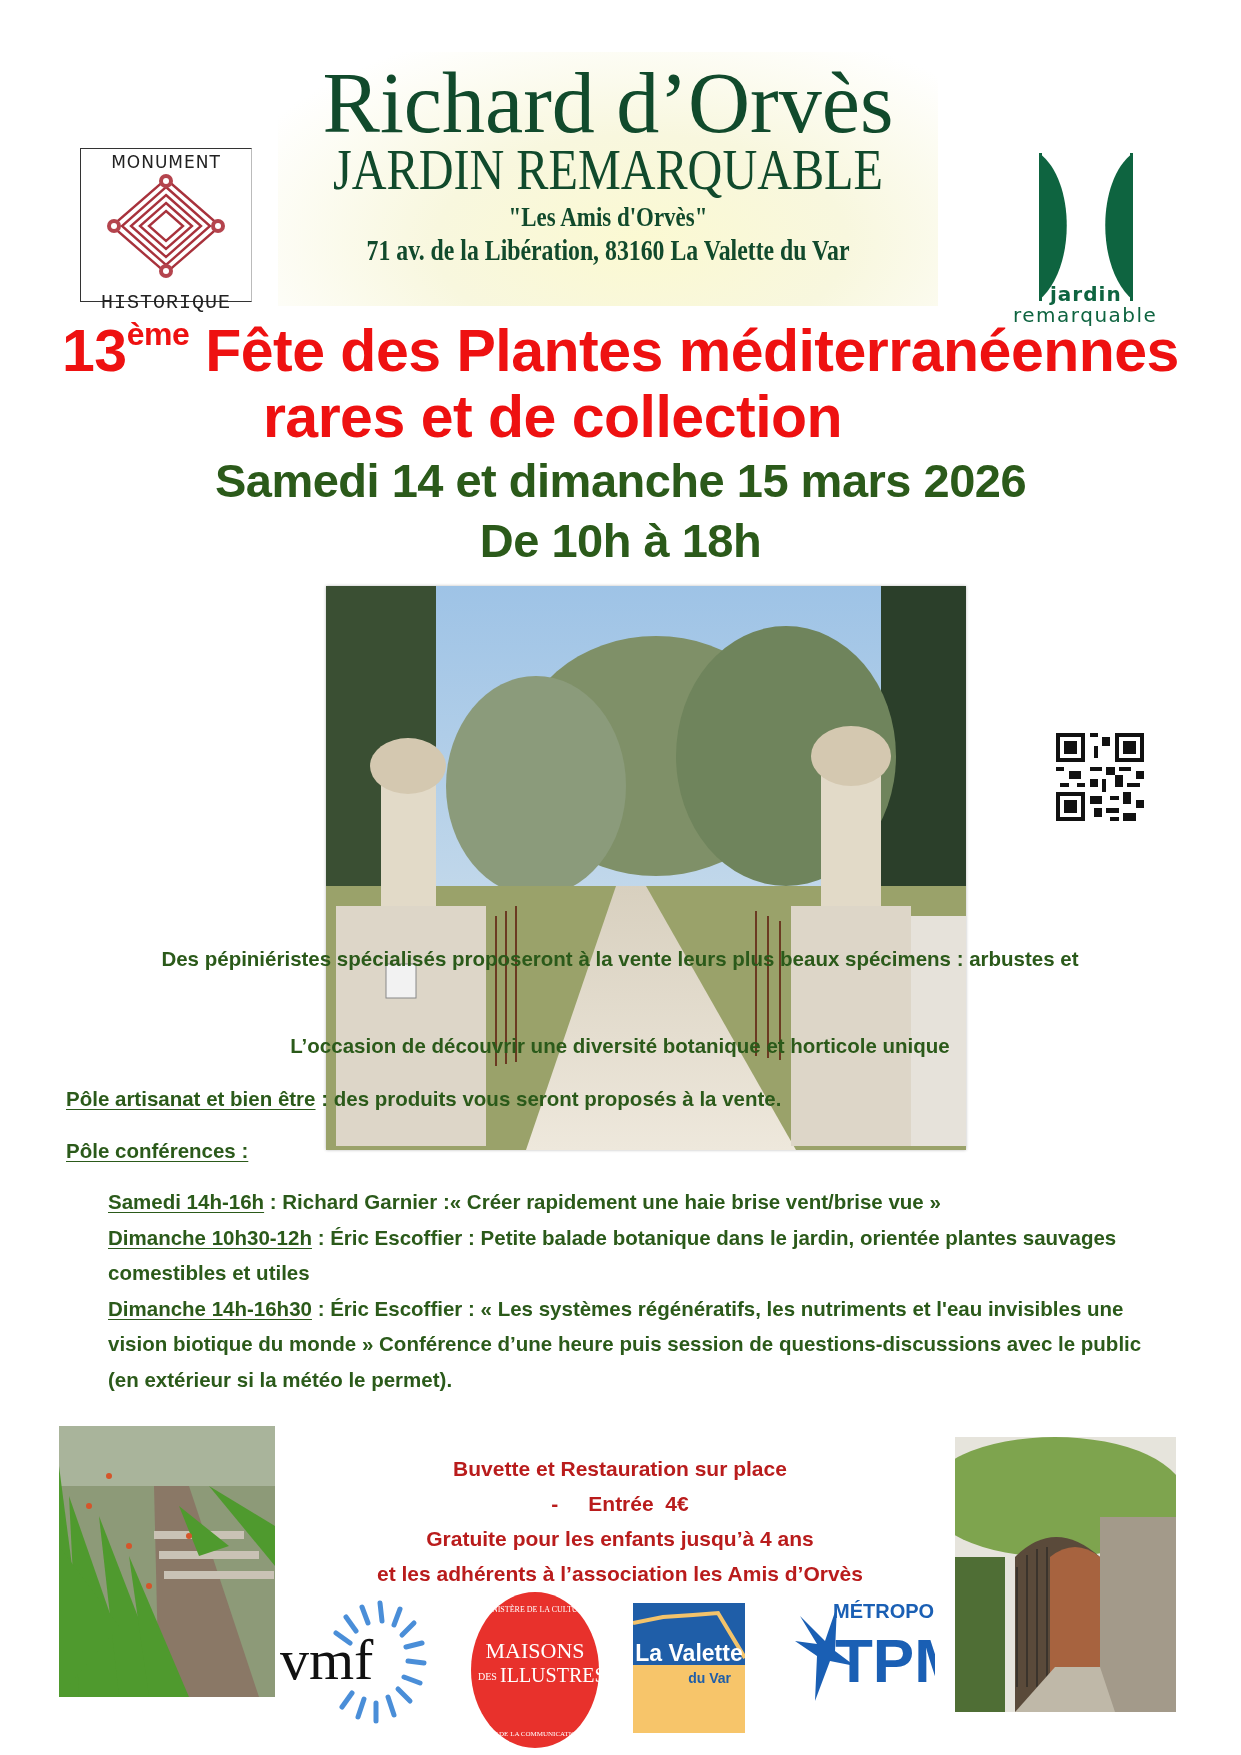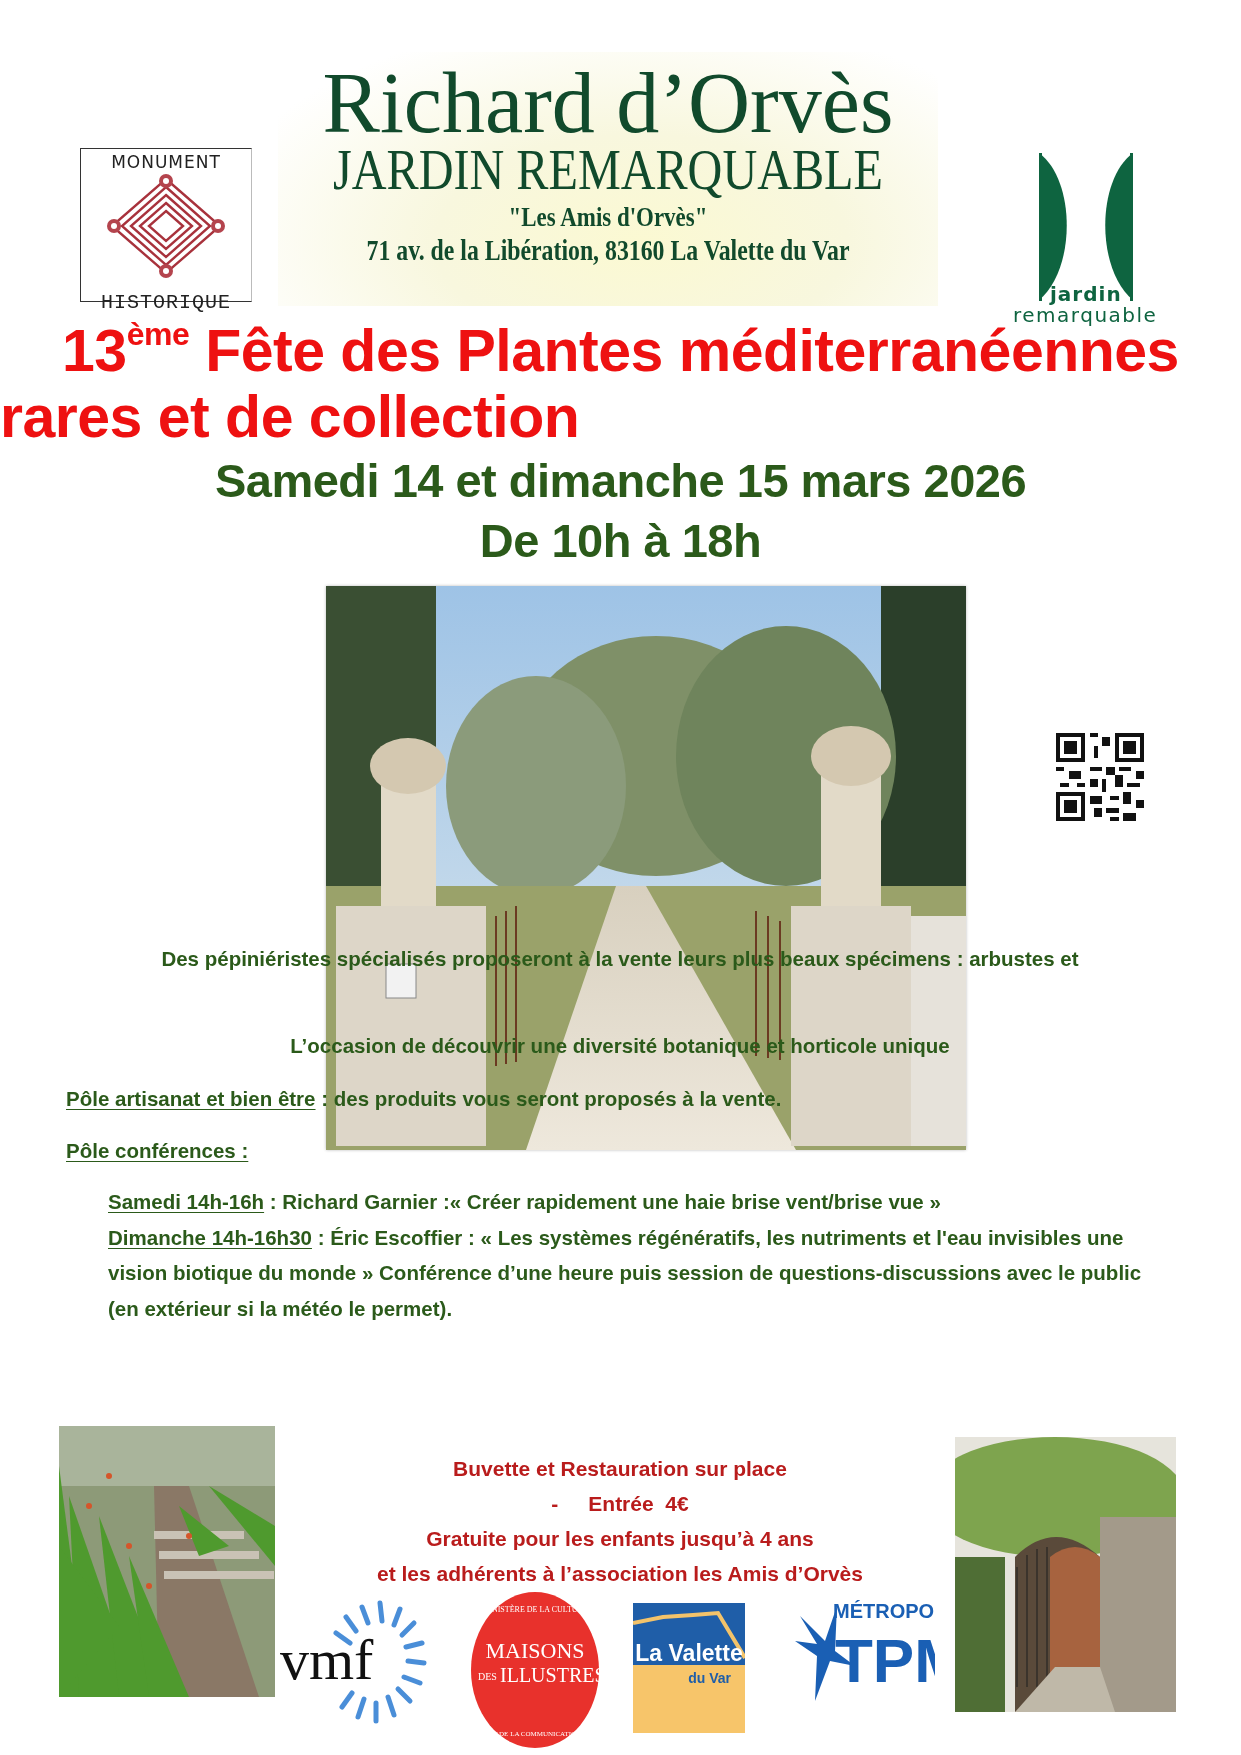--- a/index.html
+++ b/index.html
@@ -26,21 +26,21 @@
   .monument-svg { left: 25px; top: 24px; }
 
   
   .jr-logo { left: 1036px; top: 150px; width: 140px; height: 180px; }
   .jr-jardin { left: 1050px; top: 282px; font-family: "DejaVu Sans", sans-serif; font-weight: bold; font-size: 20px; color: #0e6440; letter-spacing: 1px; }
   .jr-rem { left: 1013px; top: 303px; font-family: "DejaVu Sans", sans-serif; font-size: 20px; color: #0e6440; letter-spacing: 1.5px; }
 
   
   .title1 { left: 0; width: 1241px; top: 318px; text-align: center; color: #ee1111; font-weight: bold; font-size: 59px; line-height: 66px; letter-spacing: -0.5px; }
   .title1 sup { font-size: 32px; vertical-align: 26px; line-height: 0; }
-  .title2 { left: 0; width: 1105px; top: 384px; color: #ee1111; font-weight: bold; font-size: 59px; line-height: 66px; letter-spacing: -0.5px; }
+  .title2 { left: 0; width: 1105px; top: 384px; text-align: center; color: #ee1111; font-weight: bold; font-size: 59px; line-height: 66px; letter-spacing: -0.5px; }
   .date1 { left: 0; width: 1241px; top: 453px; text-align: center; color: #2b5a1a; font-weight: bold; font-size: 47px; line-height: 56px; letter-spacing: -0.5px; }
   .date2 { left: 0; width: 1241px; top: 513px; text-align: center; color: #2b5a1a; font-weight: bold; font-size: 47px; line-height: 56px; letter-spacing: -0.5px; }
 
   
   .photo-main { left: 326px; top: 586px; width: 640px; height: 564px; overflow: hidden;
     box-shadow: 0 0 3px #bbb; }
   .qr { left: 1056px; top: 733px; width: 88px; height: 88px; }
 
   
   .txt { color: #2b5a1a; font-weight: bold; font-size: 20.5px; line-height: 36px; }
@@ -194,20 +194,21 @@
 </div>
 <div class="abs txt center p2">L’occasion de découvrir une diversité botanique et horticole unique</div>
 <div class="abs txt p3">
   <u>Pôle artisanat et bien être</u><span> : des produits vous seront proposés à la vente.</span>
 </div>
 <div class="abs txt p4">
   <u>Pôle conférences :</u>
 </div>
 <div class="abs txt conf">
   <div><u>Samedi 14h-16h</u><span> : Richard Garnier :« Créer rapidement une haie brise vent/brise vue »</span></div>
+  <div><u>Dimanche 10h30-12h</u><span> : Éric Escoffier : Petite balade botanique dans le jardin, orientée plantes sauvages comestibles et utiles</span></div>
   <div style="padding-right:20px"><u>Dimanche 14h-16h30</u><span> : Éric Escoffier : « Les systèmes régénératifs, les nutriments et l'eau invisibles une vision biotique du monde » Conférence d’une heure puis session de questions-discussions avec le public (en extérieur si la météo le permet).</span></div>
 </div>
 
 <div class="abs photo-left">
   <svg width="216" height="271" viewBox="0 0 216 271">
     <rect width="216" height="271" fill="#8d9a78"></rect>
     <rect y="0" width="216" height="60" fill="#a9b49b"></rect>
     <polygon points="95,60 130,60 200,271 100,271" fill="#8a7866"></polygon>
     <rect x="95" y="105" width="90" height="8" fill="#c9c2b5"></rect>
     <rect x="100" y="125" width="100" height="8" fill="#c9c2b5"></rect>

